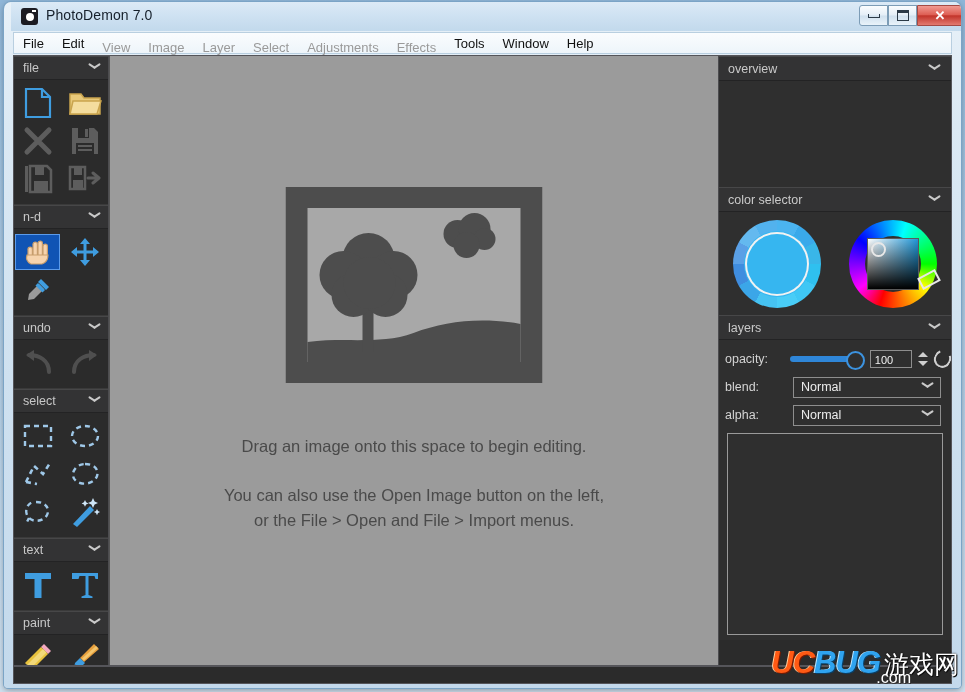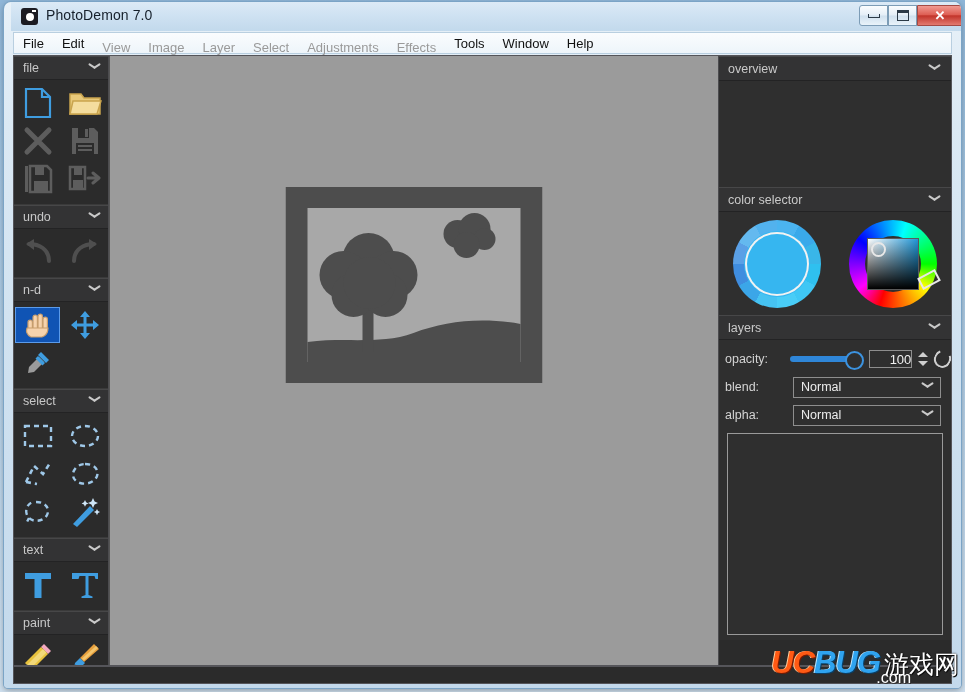--- a/index.html
+++ b/index.html
@@ -221,22 +221,22 @@
   .slider { position: relative; width: 76px; height: 18px; display: flex; align-items: center; }
   .slider .track { width: 100%; height: 6px; border-radius: 3px; background: #2f86d8; }
   .slider .knob {
     position: absolute; right: -2px; top: 1px;
     width: 15px; height: 15px; border-radius: 50%;
     border: 2px solid #3c93e0; background: #2f2f2f;
   }
   .numbox {
     width: 44px; height: 18px; margin-left: 7px;
     background: #2f2f2f; border: 1px solid #8e8e8e;
-    color: #f0f0f0; font-size: 13px; line-height: 18px;
-    padding-left: 20px; box-sizing: border-box;
+    color: #f0f0f0; font-size: 11px; line-height: 18px;
+    padding-left: 4px; box-sizing: border-box;
   }
   .spinner { margin-left: 5px; width: 11px; height: 18px; position: relative; }
   .spinner::before, .spinner::after {
     content: ""; position: absolute; left: 1px;
     border-left: 5px solid transparent; border-right: 5px solid transparent;
   }
   .spinner::before { top: 2px; border-bottom: 5px solid #cfcfcf; }
   .spinner::after { bottom: 2px; border-top: 5px solid #cfcfcf; }
   .reset-ico {
     margin-left: 6px; width: 14px; height: 14px; border-radius: 50%;
@@ -395,44 +395,20 @@
                     <rect x="6" y="4" width="8" height="7" fill="#6e6e6e"></rect>
                     <rect x="5" y="16" width="10" height="8" fill="#6e6e6e"></rect>
                     <path d="M20 14h9M25 9l6 5-6 5" stroke="#6e6e6e" stroke-width="3" fill="none" stroke-linecap="round" stroke-linejoin="round"></path>
                   </svg>
                 </span>
               </div>
             </div>
           </div>
           <div class="tool-section">
             <div class="sec-head">
-              <span class="sec-title">undo</span>
-              <span class="chev"></span>
-            </div>
-            <div class="tool-grid">
-              <div class="tool">
-                <span style="opacity: 0.75;">
-                  <svg width="30" height="26" viewBox="0 0 30 26">
-                    <path d="M26 22 C26 10, 16 5, 6 5" stroke="#5c5c5c" stroke-width="4" fill="none" stroke-linecap="round"></path>
-                    <path d="M11 0 L3 5 L11 11" fill="#5c5c5c"></path>
-                  </svg>
-                </span>
-              </div>
-              <div class="tool">
-                <span style="opacity: 0.75;">
-                  <svg width="30" height="26" viewBox="0 0 30 26">
-                    <path d="M4 22 C4 10, 14 5, 24 5" stroke="#5c5c5c" stroke-width="4" fill="none" stroke-linecap="round"></path>
-                    <path d="M19 0 L27 5 L19 11" fill="#5c5c5c"></path>
-                  </svg>
-                </span>
-              </div>
-            </div>
-          </div>
-          <div class="tool-section">
-            <div class="sec-head">
               <span class="sec-title">n-d</span>
               <span class="chev"></span>
             </div>
             <div class="tool-grid">
               <div class="tool active">
                 <span>
                   <svg width="30" height="30" viewBox="0 0 30 30">
                     <g fill="#f6d3ad" stroke="#c79d6d" stroke-width="1.2">
                       <rect x="5" y="10" width="4.4" height="13" rx="2.2"></rect>
                       <rect x="10" y="5" width="4.4" height="18" rx="2.2"></rect>
@@ -449,20 +425,44 @@
                     <path d="M15 1 L20 7 H16.5 V13.5 H23 V10 L29 15 L23 20 V16.5 H16.5 V23 H20 L15 29 L10 23 H13.5 V16.5 H7 V20 L1 15 L7 10 V13.5 H13.5 V7 H10 Z" fill="#3f9de0"></path>
                   </svg>
                 </span>
               </div>
               <div class="tool">
                 <span>
                   <svg width="30" height="30" viewBox="0 0 30 30">
                     <path d="M18 4 l8 8 -3 3 -8 -8 z" fill="#3f9de0"></path>
                     <path d="M16 9 l5 5 -10 10 -6 1 1 -6 z" fill="#9b9b9b"></path>
                     <path d="M15 8 l7 7 -2.5 2.5 -7 -7 z" fill="#3f9de0"></path>
+                  </svg>
+                </span>
+              </div>
+            </div>
+          </div>
+          <div class="tool-section">
+            <div class="sec-head">
+              <span class="sec-title">undo</span>
+              <span class="chev"></span>
+            </div>
+            <div class="tool-grid">
+              <div class="tool">
+                <span style="opacity: 0.75;">
+                  <svg width="30" height="26" viewBox="0 0 30 26">
+                    <path d="M26 22 C26 10, 16 5, 6 5" stroke="#5c5c5c" stroke-width="4" fill="none" stroke-linecap="round"></path>
+                    <path d="M11 0 L3 5 L11 11" fill="#5c5c5c"></path>
+                  </svg>
+                </span>
+              </div>
+              <div class="tool">
+                <span style="opacity: 0.75;">
+                  <svg width="30" height="26" viewBox="0 0 30 26">
+                    <path d="M4 22 C4 10, 14 5, 24 5" stroke="#5c5c5c" stroke-width="4" fill="none" stroke-linecap="round"></path>
+                    <path d="M19 0 L27 5 L19 11" fill="#5c5c5c"></path>
                   </svg>
                 </span>
               </div>
             </div>
           </div>
           <div class="tool-section">
             <div class="sec-head">
               <span class="sec-title">select</span>
               <span class="chev"></span>
             </div>
@@ -586,20 +586,26 @@
               <circle cx="84" cy="96" r="26"></circle>
             </g>
             <g fill="#4d4d4d">
               <circle cx="172" cy="47" r="14"></circle>
               <circle cx="189" cy="42" r="16"></circle>
               <circle cx="199" cy="52" r="11"></circle>
               <circle cx="181" cy="58" r="13"></circle>
             </g>
           </svg>
         </div>
+        <div class="canvas-msg">
+          <div>Drag an image onto this space to begin editing.</div>
+          <span class="gap"></span>
+          <div>You can also use the Open Image button on the left,</div>
+          <div>or the File &gt; Open and File &gt; Import menus.</div>
+        </div>
       </div>
 
       <div class="rightpanel">
 
         <div class="pnl-head">
           <span class="pnl-title">overview</span>
           <span class="chev"></span>
         </div>
         <div class="pnl-body overview-body"></div>
 

